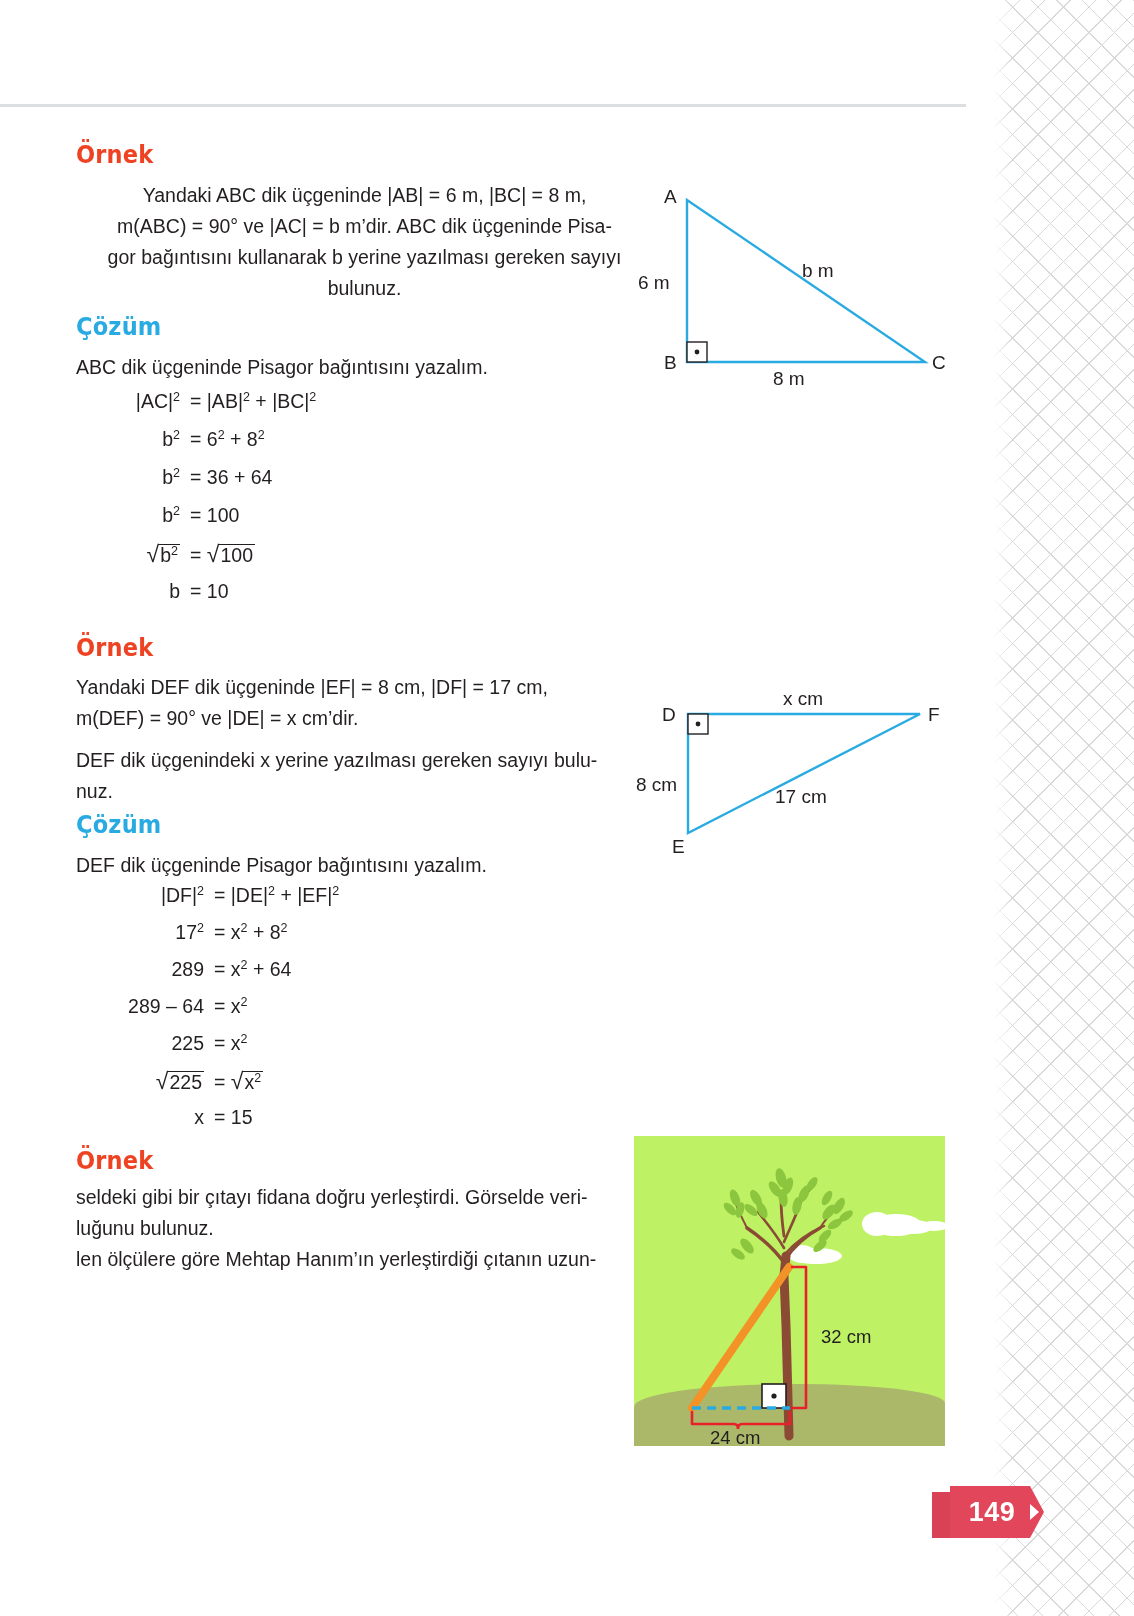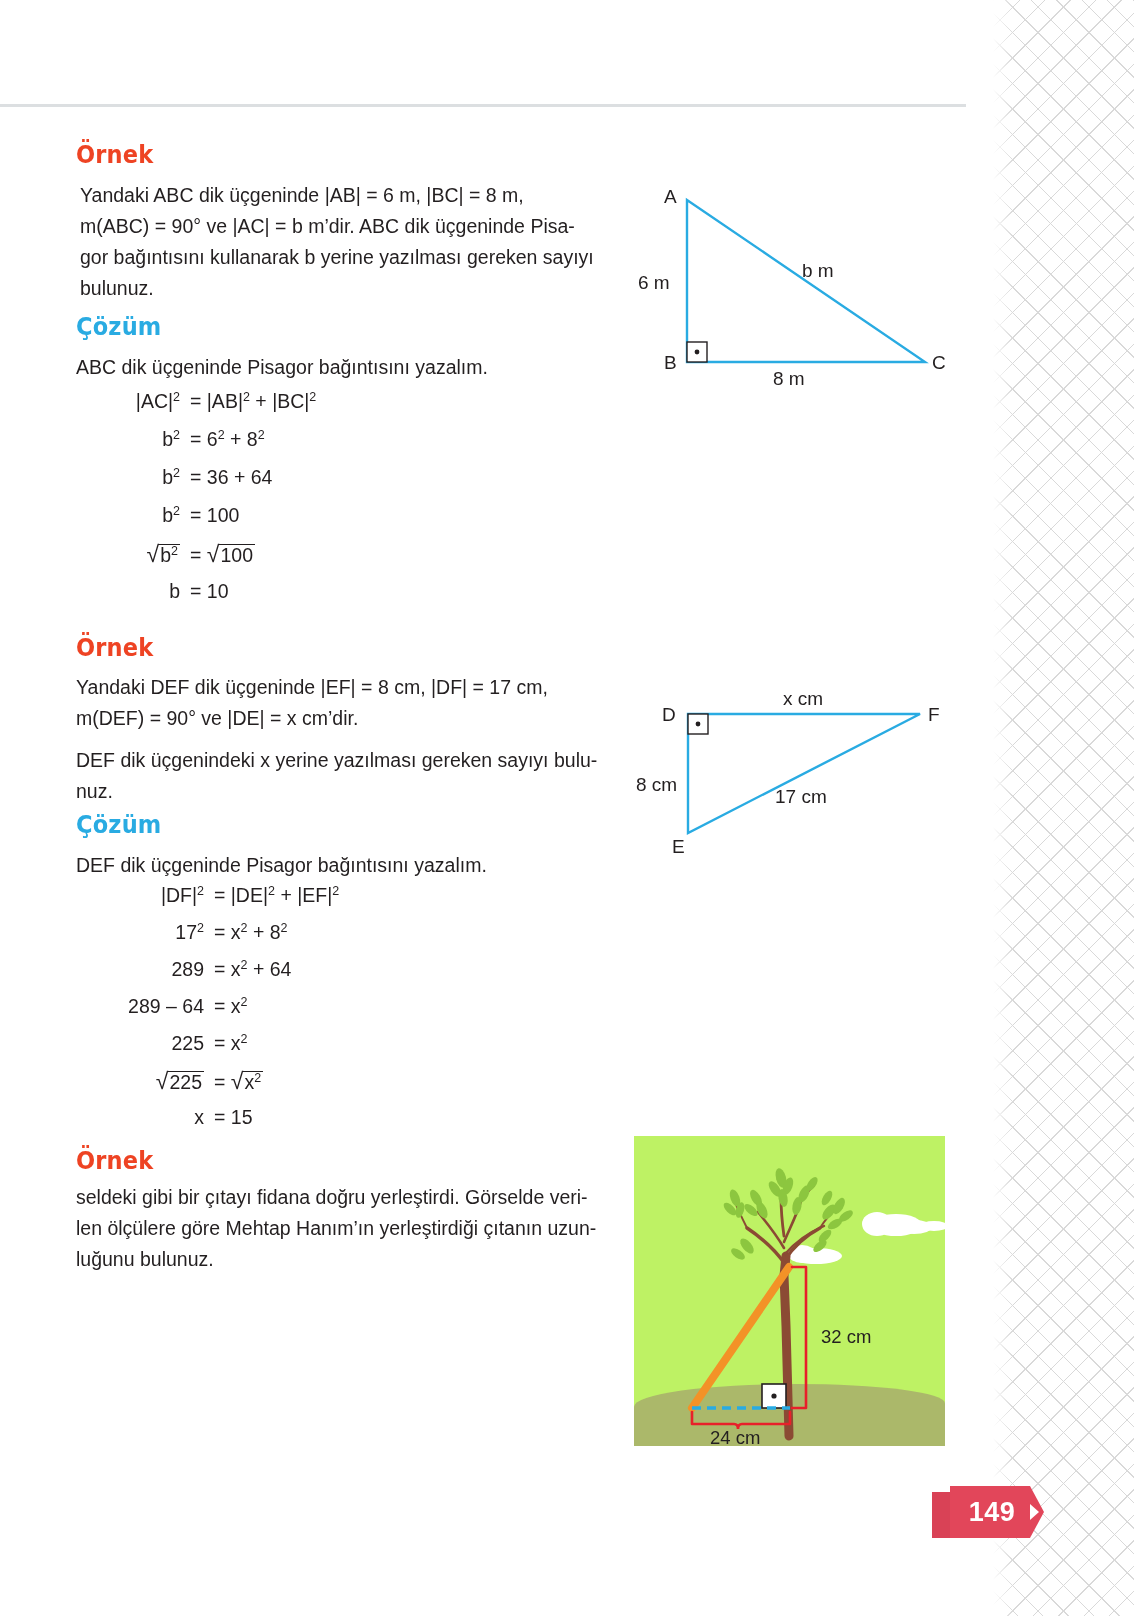--- a/index.html
+++ b/index.html
@@ -90,21 +90,21 @@
 
 <div class="lattice"></div>
 <div class="lattice-mask"></div>
 
 <div class="top-rule"></div>
 
 <div class="content">
 
   <div class="abs h-ornek" style="left:76px;top:142px;">Örnek</div>
 
-  <div class="abs" style="left:80px;top:180px;width:545px;">
+  <div class="abs" style="left:92px;top:180px;width:545px;text-align:center;">
     <p class="para">Yandaki ABC dik üçgeninde |AB| = 6 m, |BC| = 8 m,</p>
     <p class="para">m(ABC) = 90° ve |AC| = b m’dir. ABC dik üçgeninde Pisa-</p>
     <p class="para">gor bağıntısını kullanarak b yerine yazılması gereken sayıyı</p>
     <p class="para">bulunuz.</p>
   </div>
 
   <div class="abs h-cozum" style="left:76px;top:314px;">Çözüm</div>
 
   <div class="abs para" style="left:76px;top:352px;width:545px;">ABC dik üçgeninde Pisagor bağıntısını yazalım.</div>
 
@@ -227,22 +227,22 @@
     <span class="lbl" style="left:32px;top:148px;">E</span>
     <span class="lbl" style="left:-4px;top:86px;">8 cm</span>
     <span class="lbl" style="left:143px;top:0px;">x cm</span>
     <span class="lbl" style="left:135px;top:98px;">17 cm</span>
   </div>
 
   <div class="abs h-ornek" style="left:76px;top:1148px;">Örnek</div>
 
   <div class="abs" style="left:76px;top:1182px;width:545px;">
     <p class="para">seldeki gibi bir çıtayı fidana doğru yerleştirdi. Görselde veri-</p>
+    <p class="para">luğunu bulunuz.</p>
     <p class="para">len ölçülere göre Mehtap Hanım’ın yerleştirdiği çıtanın uzun-</p>
-    <p class="para">luğunu bulunuz.</p>
   </div>
 
   <div class="illus">
     <div class="ground"></div>
 
     <svg width="311" height="310" viewBox="0 0 311 310" style="position:absolute;left:0;top:0;">
 
       <g fill="#ffffff">
         <ellipse cx="262" cy="89" rx="26" ry="11"></ellipse>
         <ellipse cx="243" cy="88" rx="15" ry="12"></ellipse>

